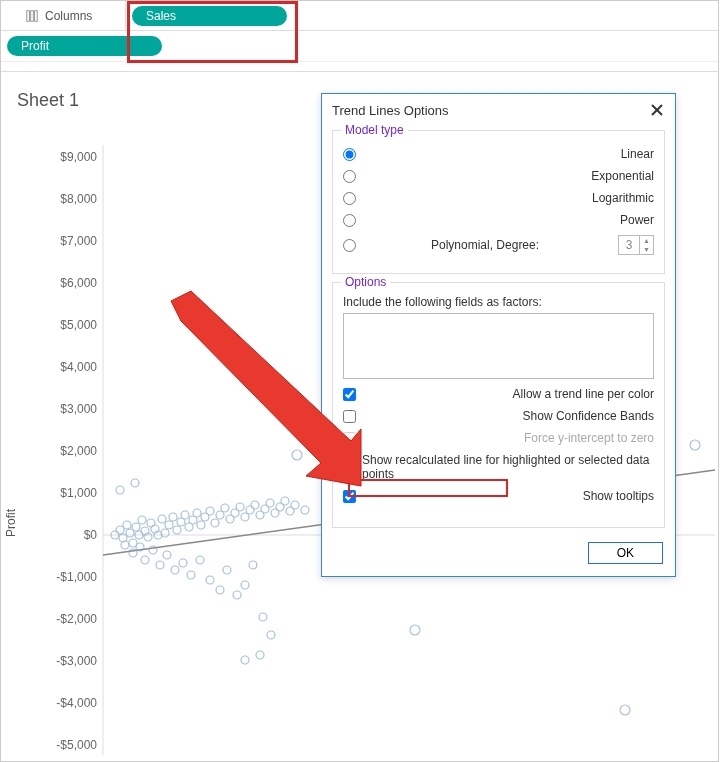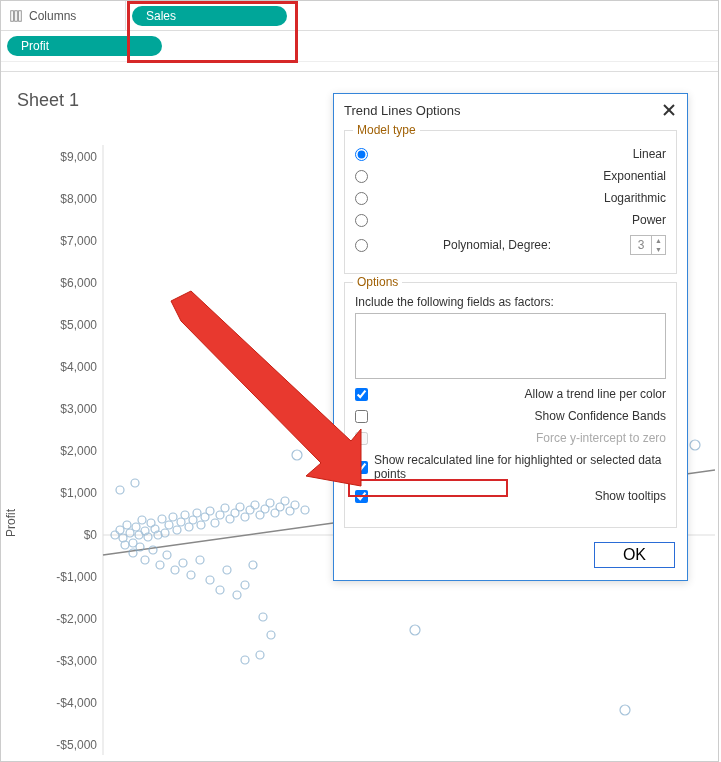--- a/index.html
+++ b/index.html
@@ -19,21 +19,21 @@
     align-items: center;
     height: 30px;
     border-bottom: 1px solid #ddd;
     background: #fff;
   }
   .shelf-label {
     width: 125px;
     height: 100%;
     display: flex;
     align-items: center;
-    padding-left: 8px;
+    padding-left: 24px;
     gap: 6px;
     border-right: 1px solid #ddd;
     color: #555;
   }
   .shelf-label svg { width: 14px; height: 14px; stroke: #666; }
   .pill-area {
     flex: 1;
     display: flex;
     align-items: center;
     padding-left: 6px;
@@ -80,35 +80,35 @@
     font-size: 13px;
   }
   .dialog-close { width:16px;height:16px;display:flex;align-items:center;justify-content:center;cursor:pointer; }
   .dialog-close svg { width:12px;height:12px;stroke:#333;stroke-width:2; }
   .group {
     border: 1px solid #ddd;
     margin: 4px 10px 8px 10px;
     padding: 8px 10px 10px 10px;
     position: relative;
   }
-  .group-label { position:absolute; top:-8px; left:8px; background:#fff; padding:0 4px; color:#a16207; }
+  .group-label { position:absolute; top:-8px; left:8px; background:#fff; padding:0 4px; color:#6d28d9; }
   .radio-row, .check-row { display:flex; align-items:center; gap:6px; margin:8px 0;justify-content:space-between; }
   .radio-row input, .check-row input { margin:0; }
   .check-row.disabled { color:#aaa; }
   .factor-box { width:100%; height:66px; border:1px solid #bbb; margin-top:4px; margin-bottom:6px;}
   .deg-spin {
     display:inline-flex; align-items:stretch; border:1px solid #bbb; height:20px; margin-left:4px;
   }
   .deg-val { width:20px; text-align:center; font-size:12px; line-height:18px; color:#888;}
   .deg-btns { display:flex; flex-direction:column; border-left:1px solid #bbb;}
   .deg-btns span { font-size:7px; line-height:9px; padding:0 3px; color:#888; cursor:pointer;}
   .ok-btn {
     float:right; margin:6px 12px 12px 0;
     border:1px solid #2a6cd6; background:#fff;
-    padding:3px 28px; font-size:16px; cursor:pointer;
+    padding:3px 28px; font-size:12px; cursor:pointer;
   }
   .arrow { position:absolute; z-index:50; pointer-events:none; }
   .force-highlight {
     position:absolute;
     border:2px solid #d62728;
     pointer-events:none;
     z-index:25;
   }
 </style>
 </head>
@@ -246,21 +246,21 @@
           <circle cx="292" cy="340" r="5"></circle>
             <circle cx="690" cy="330" r="5"></circle>
             <circle cx="660" cy="236" r="5"></circle>
           <circle cx="115" cy="375" r="4"></circle>
             <circle cx="130" cy="368" r="4"></circle>
         </g>
       </svg>
     </div>
   </div>
 
-  <div class="dialog" style="left:332px; top:92px; width:355px;">
+  <div class="dialog" style="left:320px; top:92px; width:355px;">
     <div class="dialog-title">
       <span>Trend Lines Options</span>
       <span class="dialog-close">
         <svg viewBox="0 0 12 12">
             <line x1="1" y1="1" x2="11" y2="11"></line>
             <line x1="11" y1="1" x2="1" y2="11"></line>
           </svg>
       </span>
     </div>
 

